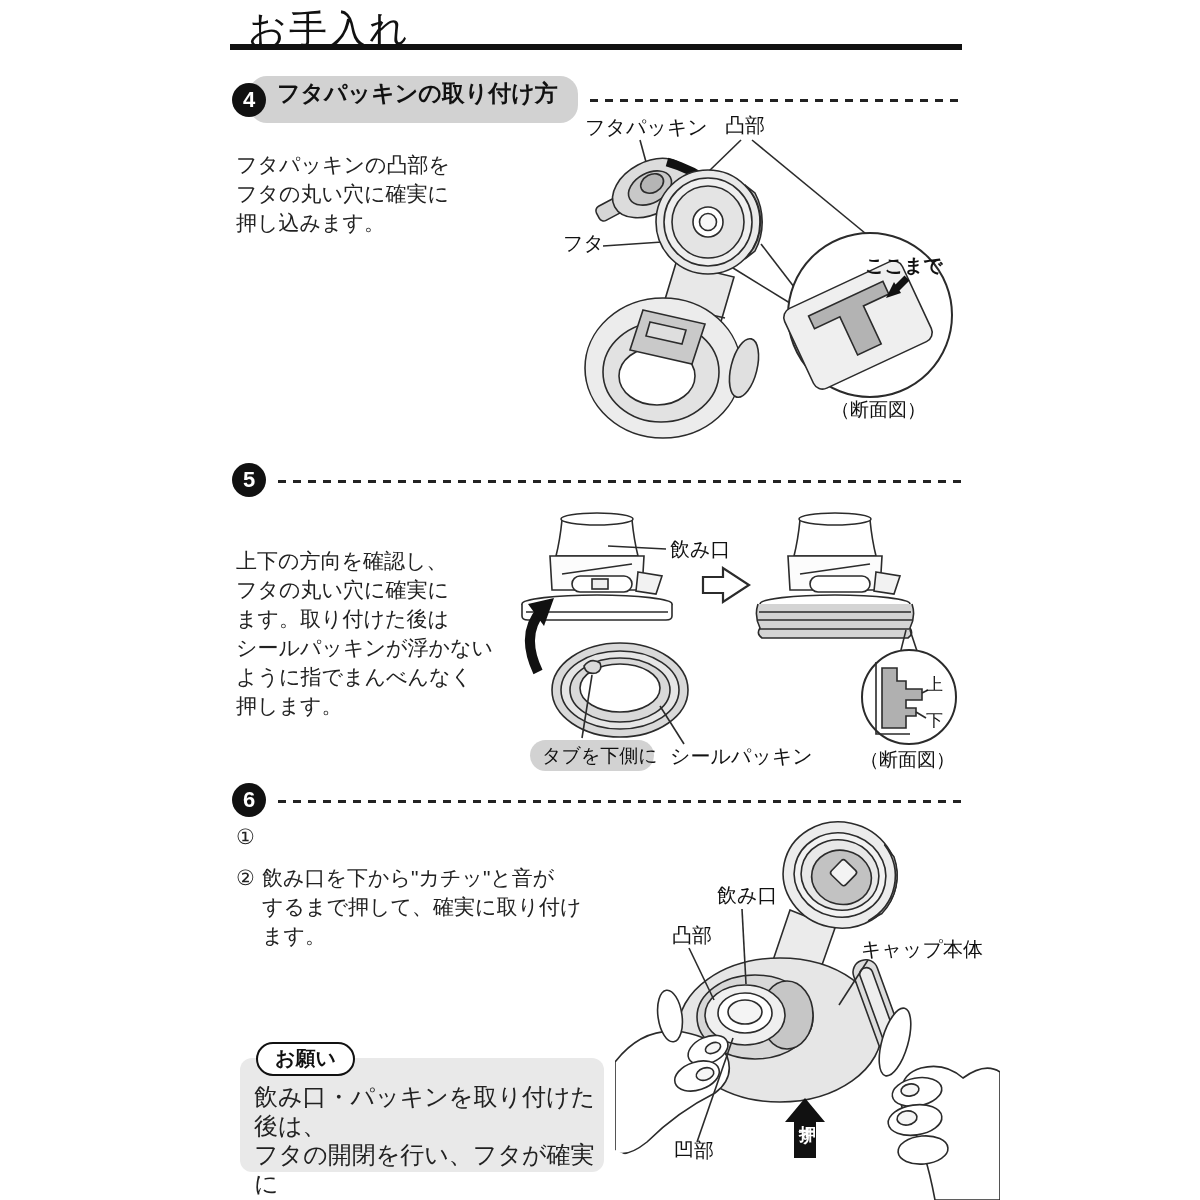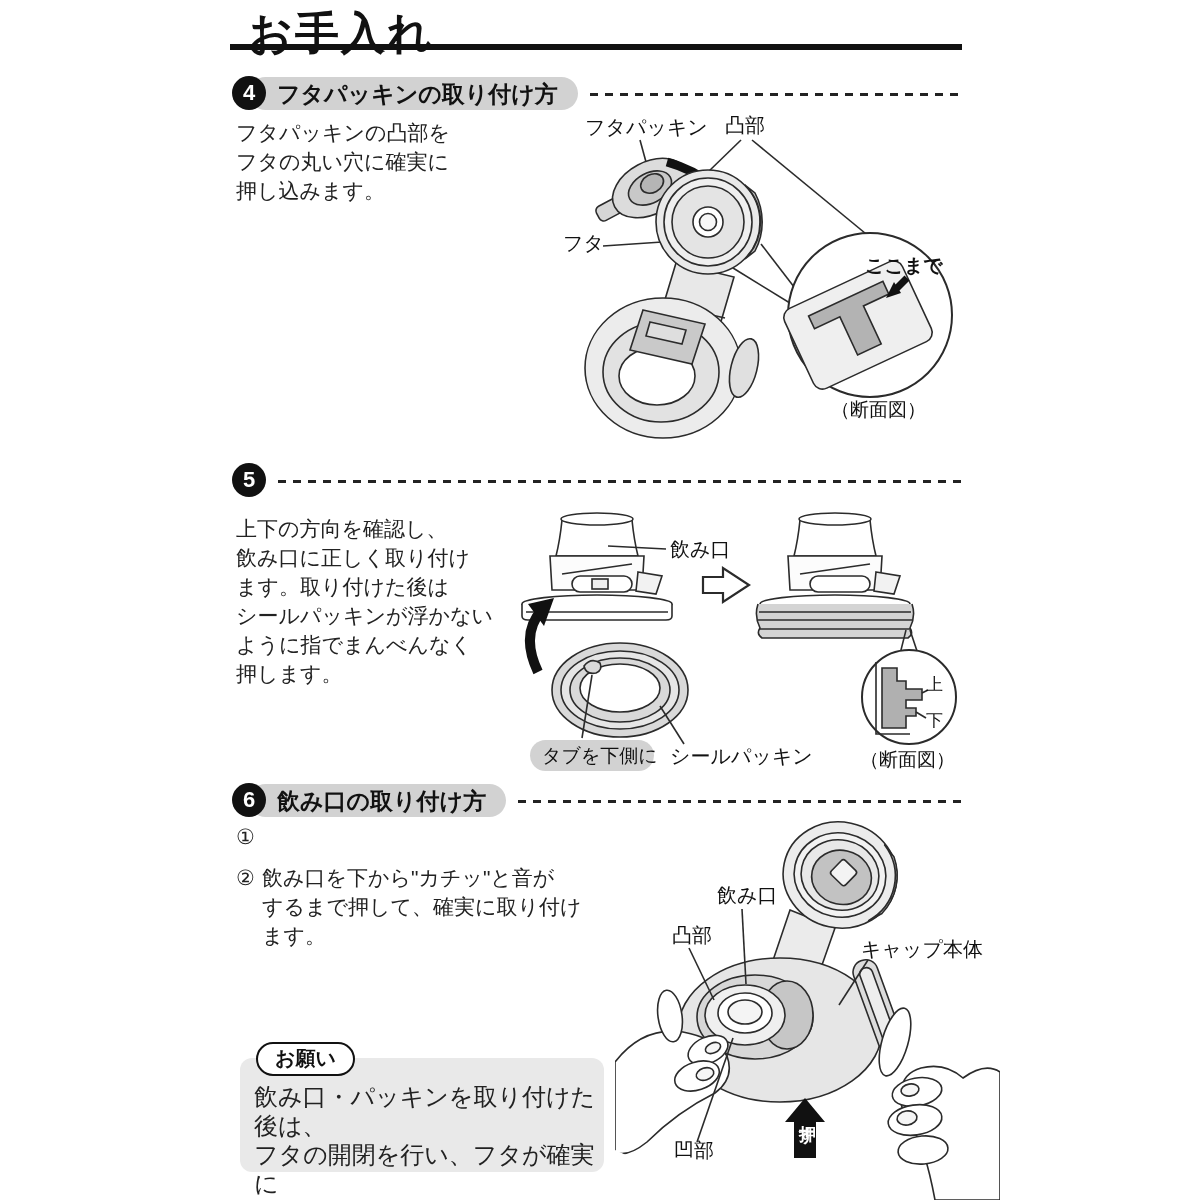--- a/index.html
+++ b/index.html
@@ -3,44 +3,44 @@
 <meta charset="utf-8">
 <style>
   * { margin:0; padding:0; box-sizing:border-box; }
   html,body { background:#fff; }
   .page {
     position:relative; width:1200px; height:1200px; background:#ffffff;
     font-family:"Liberation Sans", sans-serif; color:#1c1c1c; overflow:hidden;
   }
   .page-title {
     position:absolute; left:248px; top:4px;
-    font-size:44px; font-weight:bold; letter-spacing:2px; color:#111;
+    font-size:38px; font-weight:normal; letter-spacing:2px; color:#111;
   }
   .title-rule {
     position:absolute; left:230px; top:44px; width:732px; height:6px; background:#111;
   }
   .sec-header {
     position:absolute; left:232px; width:730px;
     display:flex; align-items:center;
   }
   .badge {
     width:34px; height:34px; border-radius:50%; background:#111; color:#fff;
     font-size:22px; font-weight:bold; display:flex; align-items:center; justify-content:center;
     z-index:2; flex:0 0 34px;
   }
   .pill {
-    margin-left:-17px; padding:2px 20px 0 28px; background:#d2d2d2;
+    margin-left:-17px; padding:2px 20px 14px 28px; background:#d2d2d2;
     border-radius:18px; font-size:23px; font-weight:bold; color:#111; white-space:nowrap;
   }
   .dashes {
     flex:1; height:3px; margin-left:12px; align-self:center; margin-top:2px;
     background:repeating-linear-gradient(90deg,#222 0 8px,transparent 8px 15px);
   }
   .body-text {
-    position:absolute; font-size:21px; line-height:29px; white-space:pre-line; color:#222;
+    position:absolute; font-size:21px; line-height:29px; white-space:pre-line; color:#222;margin-top:32px;
   }
   .steps { position:absolute; left:236px; top:822px; width:410px;
     display:flex; flex-direction:column; gap:12px; }
   .step { display:flex; font-size:21px; line-height:29px; color:#222; }
   .step-num { flex:0 0 26px; }
   .step-text { white-space:pre-line; }
   .note-box {
     position:absolute; left:240px; top:1058px; width:364px; height:114px;
     background:#e9e9e9; border-radius:12px;
   }
@@ -129,21 +129,21 @@
     <text x="8" y="150" font-size="20">フタ</text>
     <text x="310" y="172" font-size="19" font-weight="bold">ここまで</text>
     <text x="276" y="316" font-size="19">（断面図）</text>
   </svg>
 
   <div class="sec-header" style="top:463px;">
     <div class="badge">5</div>
     <div class="dashes"></div>
   </div>
   <div class="body-text" style="left:236px; top:514px;">上下の方向を確認し、
-飲み口に正しく取り付け
+フタの丸い穴に確実に
 ます。取り付けた後は
 シールパッキンが浮かない
 ように指でまんべんなく
 押します。</div>
 
   <svg class="diagram" style="left:520px; top:500px;" width="450" height="275" viewBox="0 0 450 275">
     <g stroke="#2b2b2b" stroke-width="1.6" fill="none">
 
       <path d="M42,20 Q40,40 36,56 L118,56 Q114,40 112,20 Z" fill="#ffffff"></path>
       <ellipse cx="77" cy="19" rx="36" ry="6" fill="#ffffff"></ellipse>
@@ -197,21 +197,20 @@
     <text x="150" y="56" font-size="20">飲み口</text>
     <text x="22" y="262" font-size="19">タブを下側に</text>
     <text x="150" y="263" font-size="20">シールパッキン</text>
     <text x="406" y="190" font-size="17">上</text>
     <text x="406" y="226" font-size="17">下</text>
     <text x="340" y="266" font-size="19">（断面図）</text>
   </svg>
 
   <div class="sec-header" style="top:783px;">
     <div class="badge">6</div>
-    <div class="pill">飲み口の取り付け方</div>
     <div class="dashes"></div>
   </div>
 
   <div class="steps">
     <div class="step">
       <span class="step-num">①</span>
     </div>
     <div class="step">
       <span class="step-num">②</span>
       <span class="step-text">飲み口を下から"カチッ"と音が

